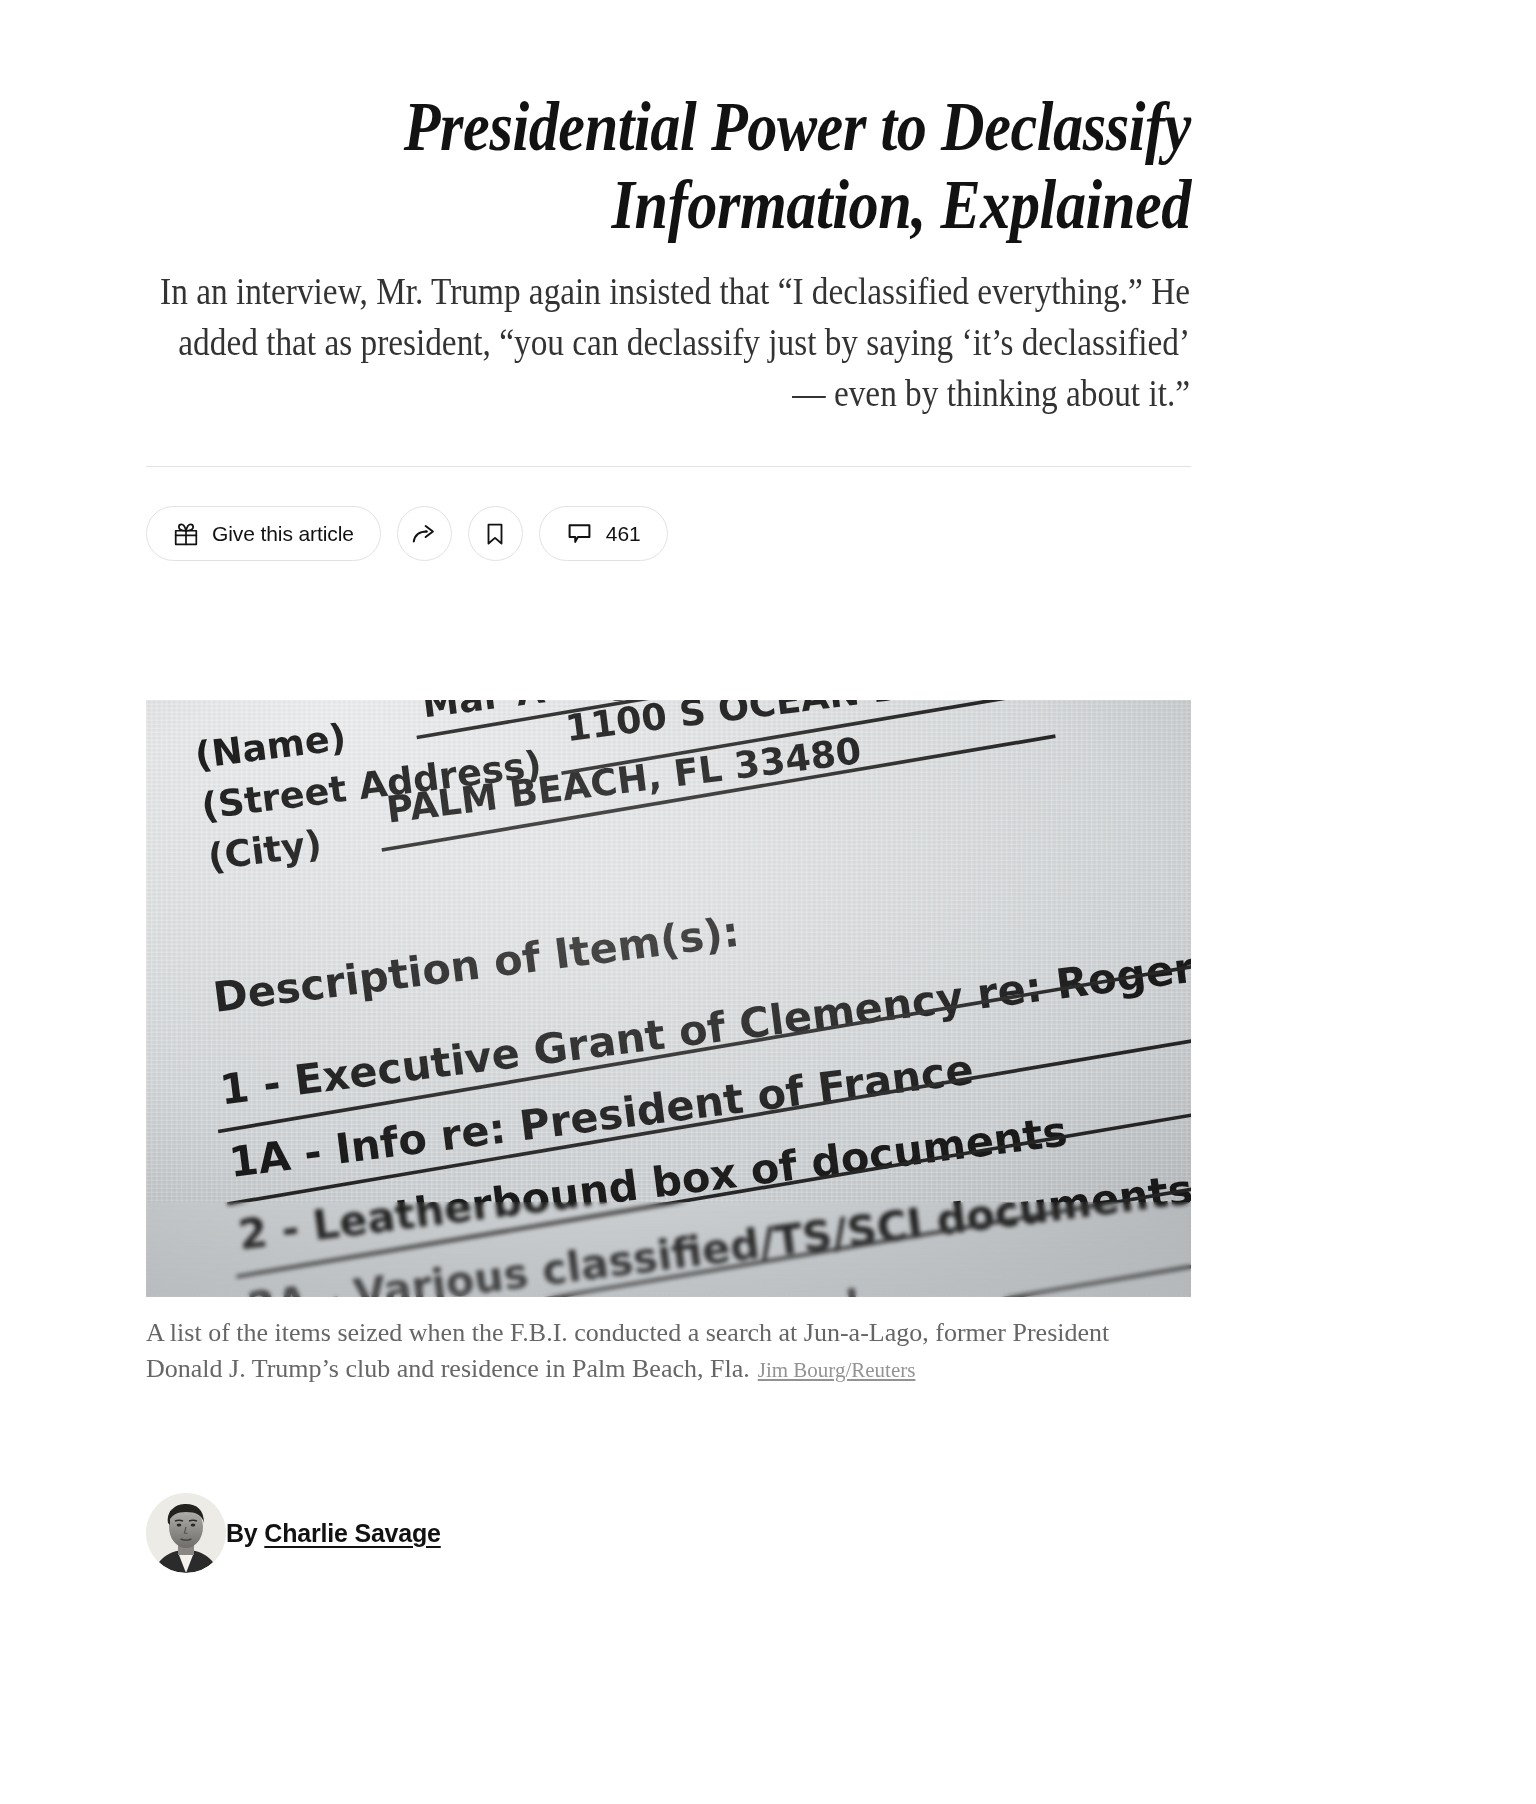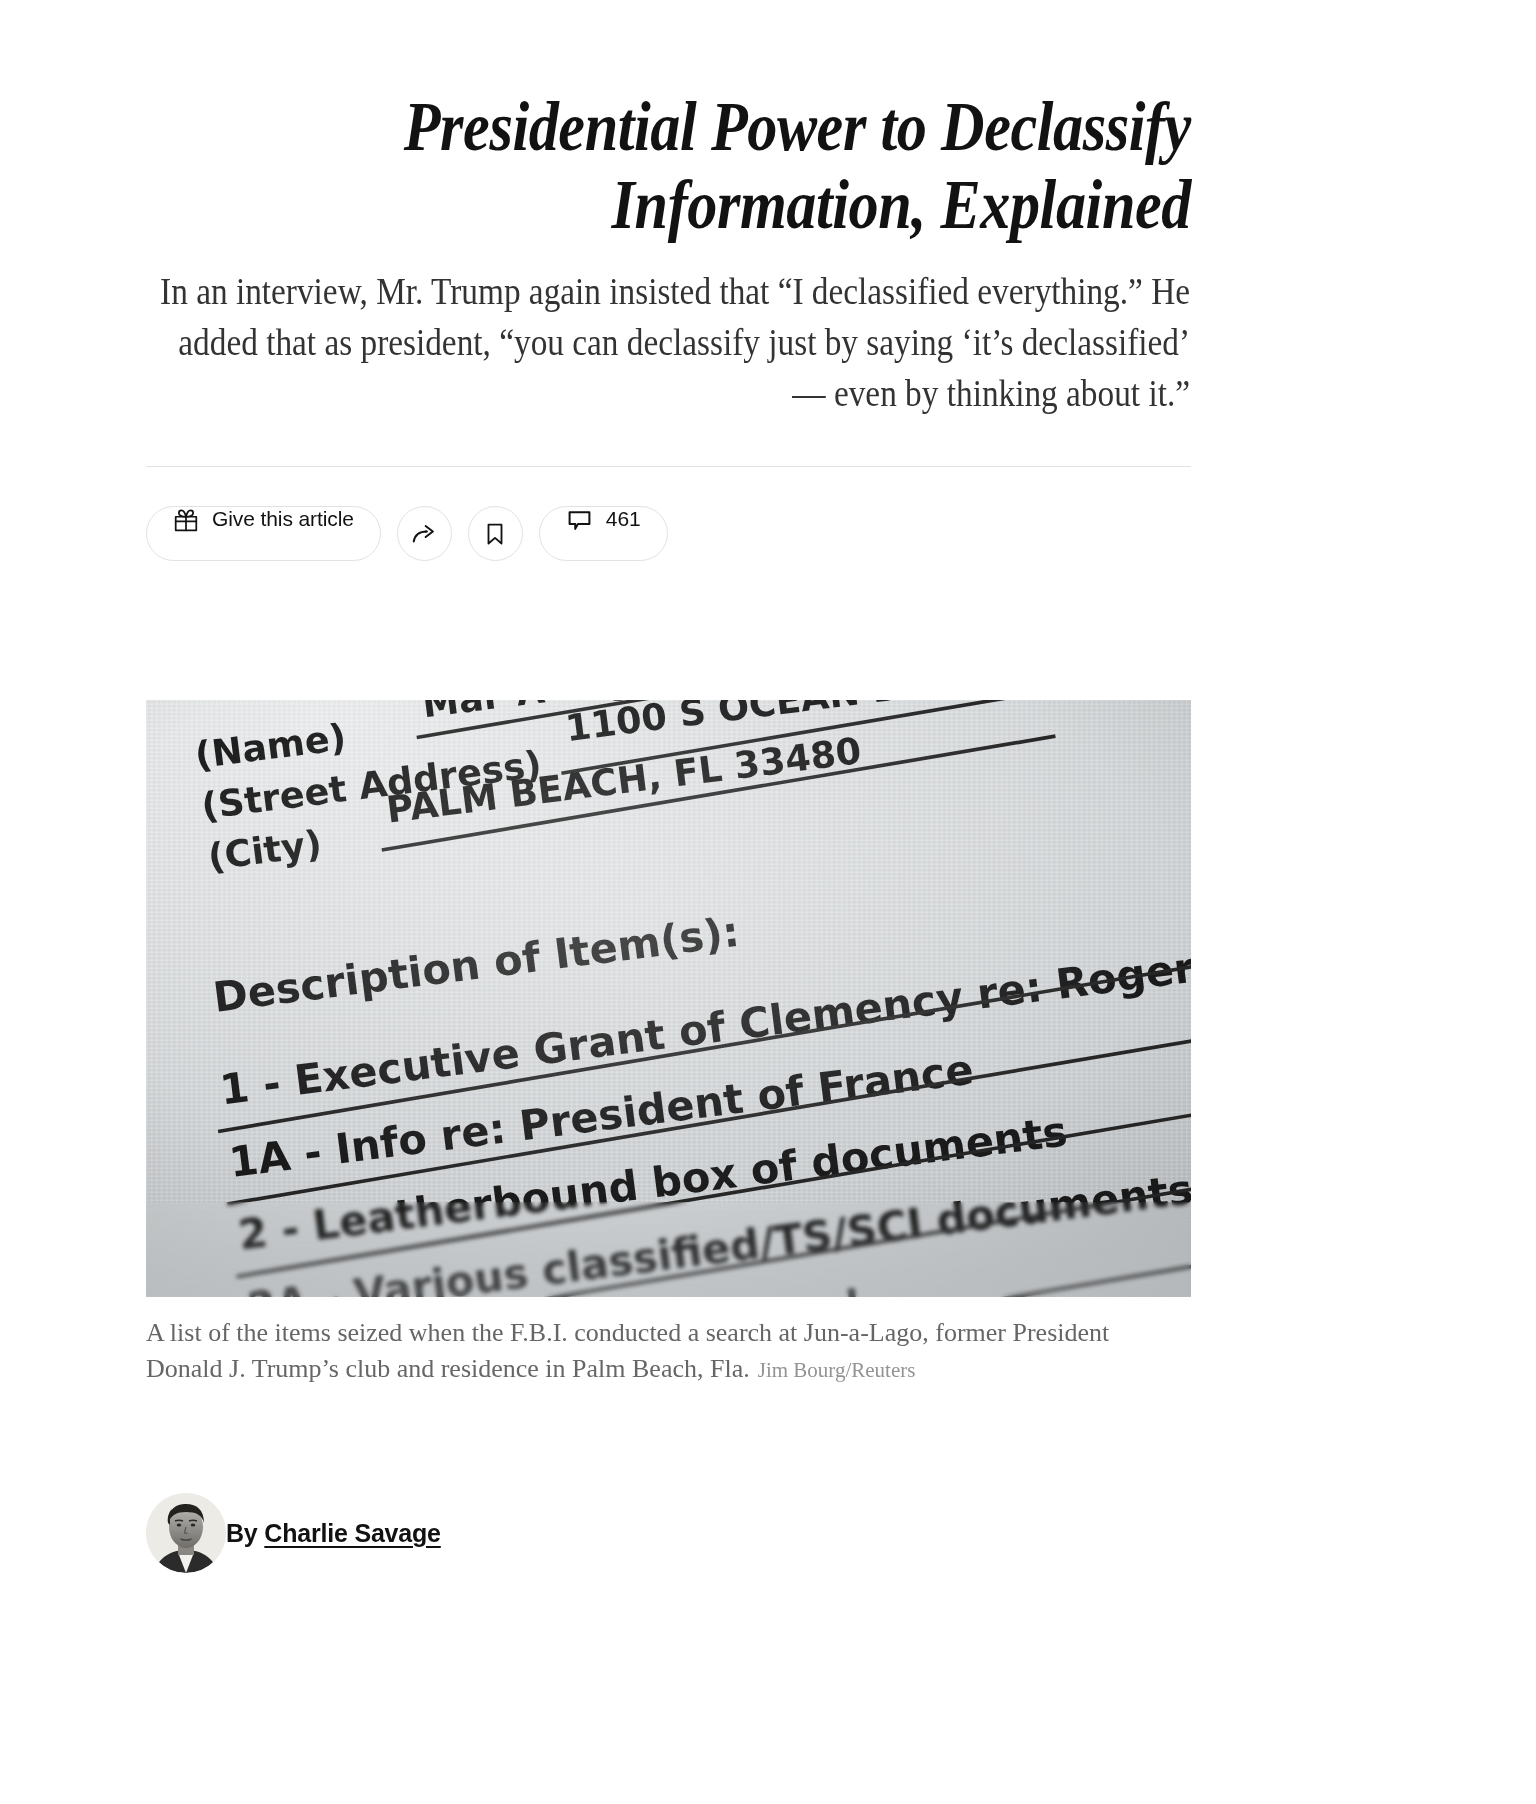--- a/index.html
+++ b/index.html
@@ -73,20 +73,21 @@
   .action-bar {
     position: absolute;
     left: 146px;
     top: 506px;
     display: flex;
     align-items: center;
     gap: 16px;
   }
   .pill {
     display: flex;
+    align-items: center;
     gap: 13px;
     height: 55px;
     padding: 0 26px;
     border: 1px solid #e2e2e2;
     border-radius: 28px;
     background: #fff;
     cursor: pointer;
     box-sizing: border-box;
   }
   .pill-label {
@@ -179,20 +180,21 @@
     font-family: "Liberation Serif", serif;
     font-size: 26px;
     line-height: 36px;
     color: #666666;
   }
   .credit {
     font-size: 21px;
     color: #939393;
     margin-left: 8px;
     white-space: nowrap;
+    text-decoration: underline;
   }
 
   
   .byline {
     position: absolute;
     left: 146px;
     top: 1493px;
     display: flex;
     align-items: center;
   }

